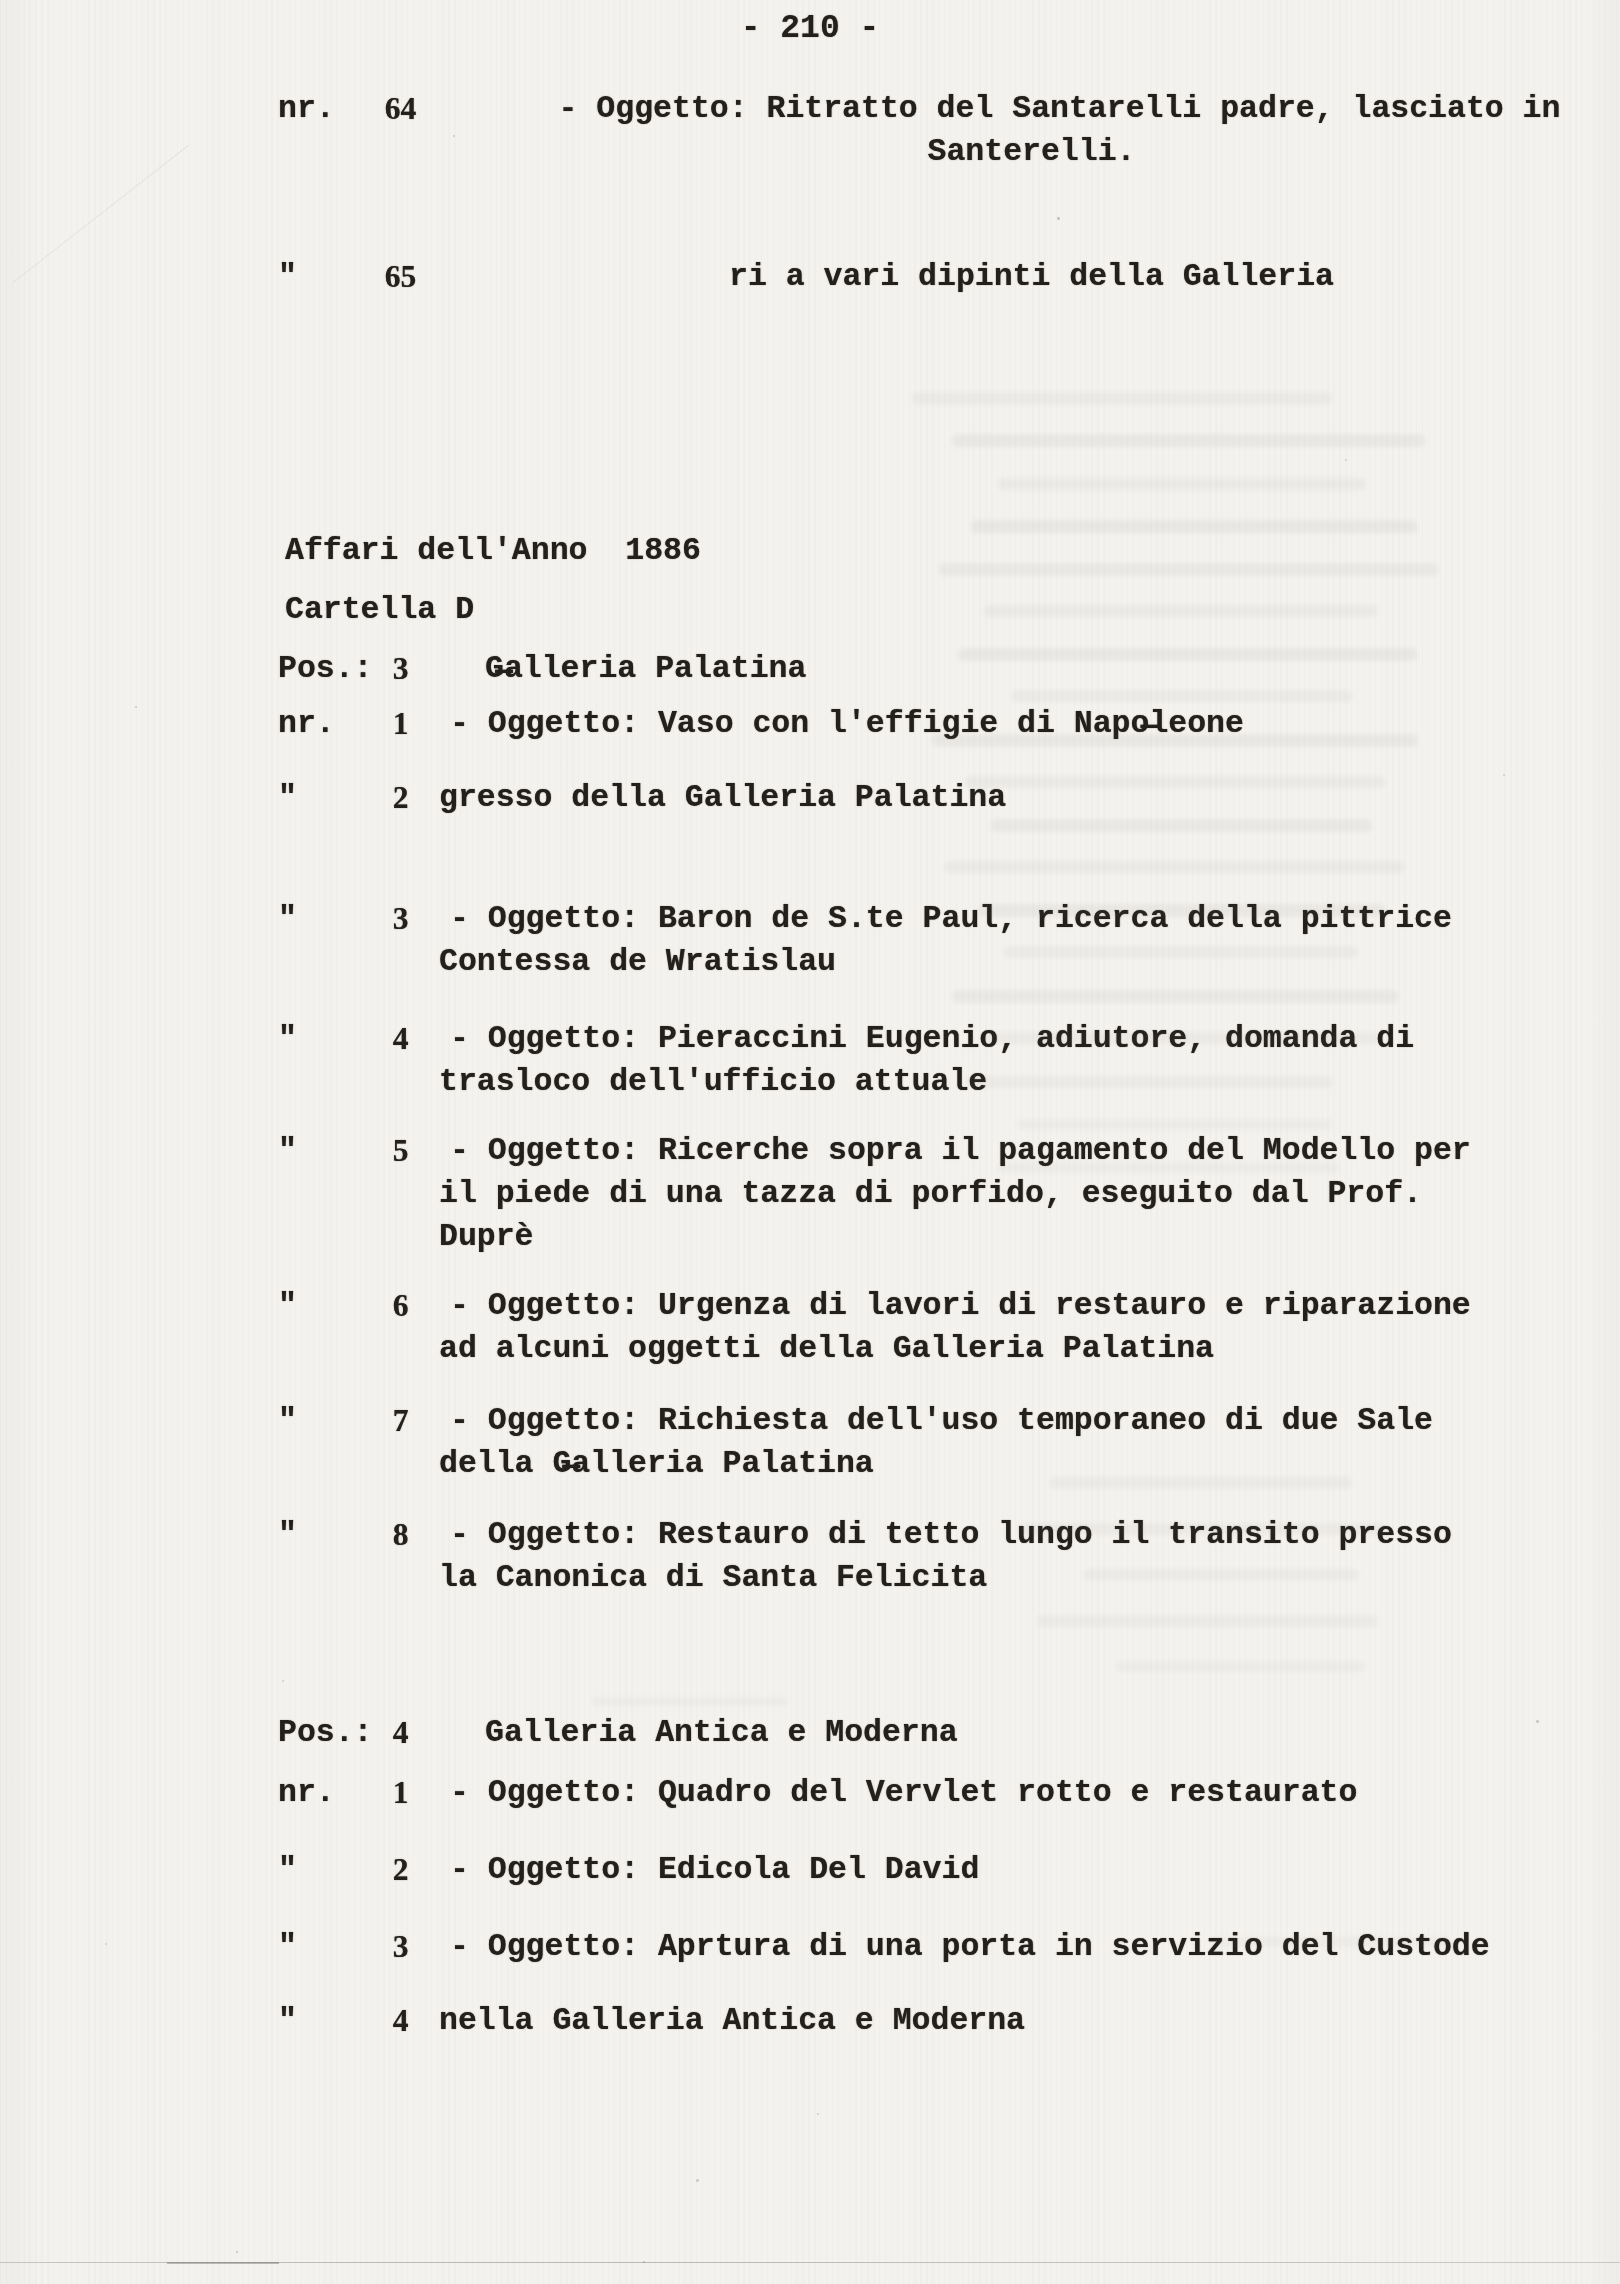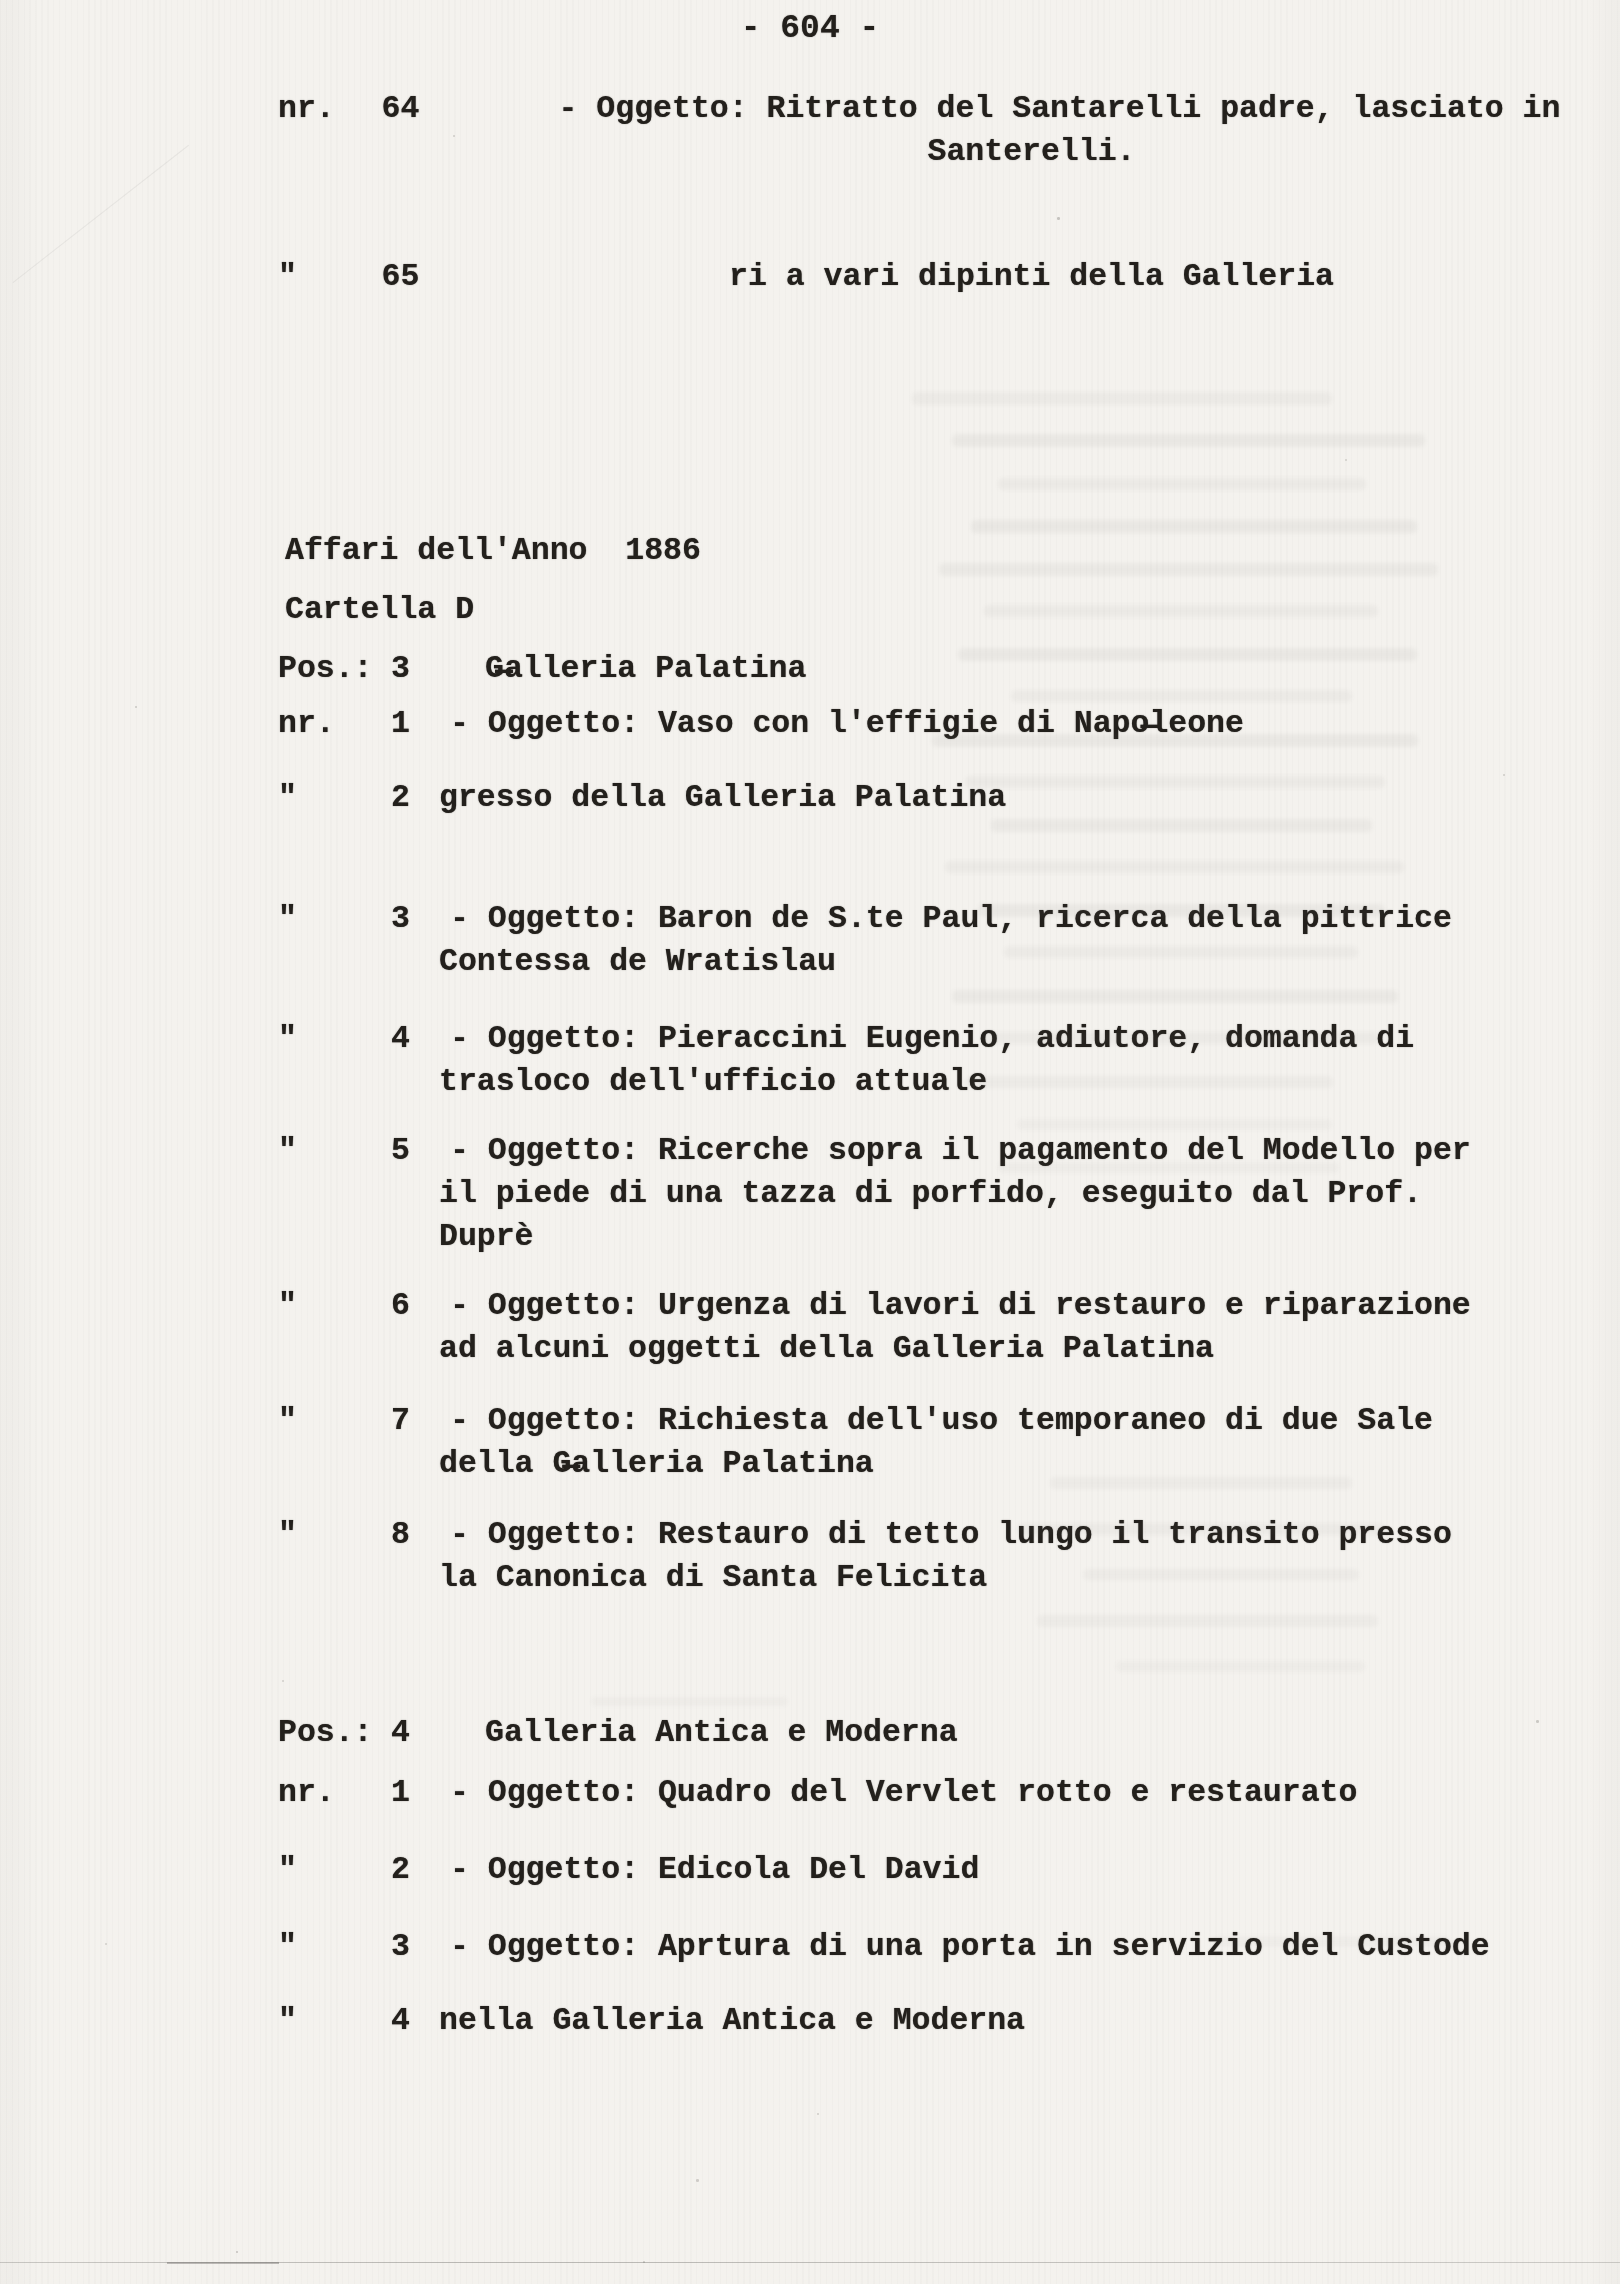--- a/index.html
+++ b/index.html
@@ -29,21 +29,21 @@
   }
   .page-number{
     position:absolute;top:9.2px;left:0;right:0;
     text-align:center;
     font-size:33px;line-height:39px;
     text-shadow:0 0 1.3px rgba(45,42,38,0.55);
   }
   .heading{position:absolute;left:285px;font-family:Liberation Mono, monospace;}
   .entry{position:absolute;left:0;width:1620px;}
   .col-label{position:absolute;left:278px;top:0;}
-  .col-num{position:absolute;left:369px;width:63px;top:0;text-align:center;}
+  .col-num{position:absolute;left:369px;width:63px;top:0;text-align:center;font-family:Liberation Serif, serif;}
   .col-text{position:absolute;left:413px;top:0;right:26px;}
   
   .sec-a .col-text .line{padding-left:56px;text-align:center;}
   .sec-a .col-text .line.first{padding-left:112px;}
   .sec-b .col-text .line{padding-left:26px;}
   .sec-b .col-text .line.first{padding-left:37px;}
   .pos-row .col-text .line{padding-left:72px;}
   
   .artifacts{position:absolute;inset:0;pointer-events:none;}
   .smudge{position:absolute;background:#6d6a66;border-radius:5.3px;filter:blur(2px);}
@@ -59,21 +59,21 @@
   .crease{
     position:absolute;top:282px;left:13px;width:223px;height:1.3px;
     background:rgba(60,58,54,0.07);
     transform:rotate(-38deg);transform-origin:left center;
   }
 </style>
 </head>
 <body>
 
 <div class="page">
-  <div class="page-number line">- 604 -</div>
+  <div class="page-number line">- 210 -</div>
 
   <div id="content">
     <div class="heading line" style="top:529px">Affari dell'Anno  1886</div>
     <div class="heading line" style="top:588px">Cartella D</div>
   <div class="entry sec-a" style="top: 87px;">
         <span class="col-label line">nr.</span>
         <span class="col-num line">64</span>
         <div class="col-text">
           <div class="line first">- Oggetto: Ritratto del Santarelli padre, lasciato in</div>
           <div class="line">Santerelli.</div>

